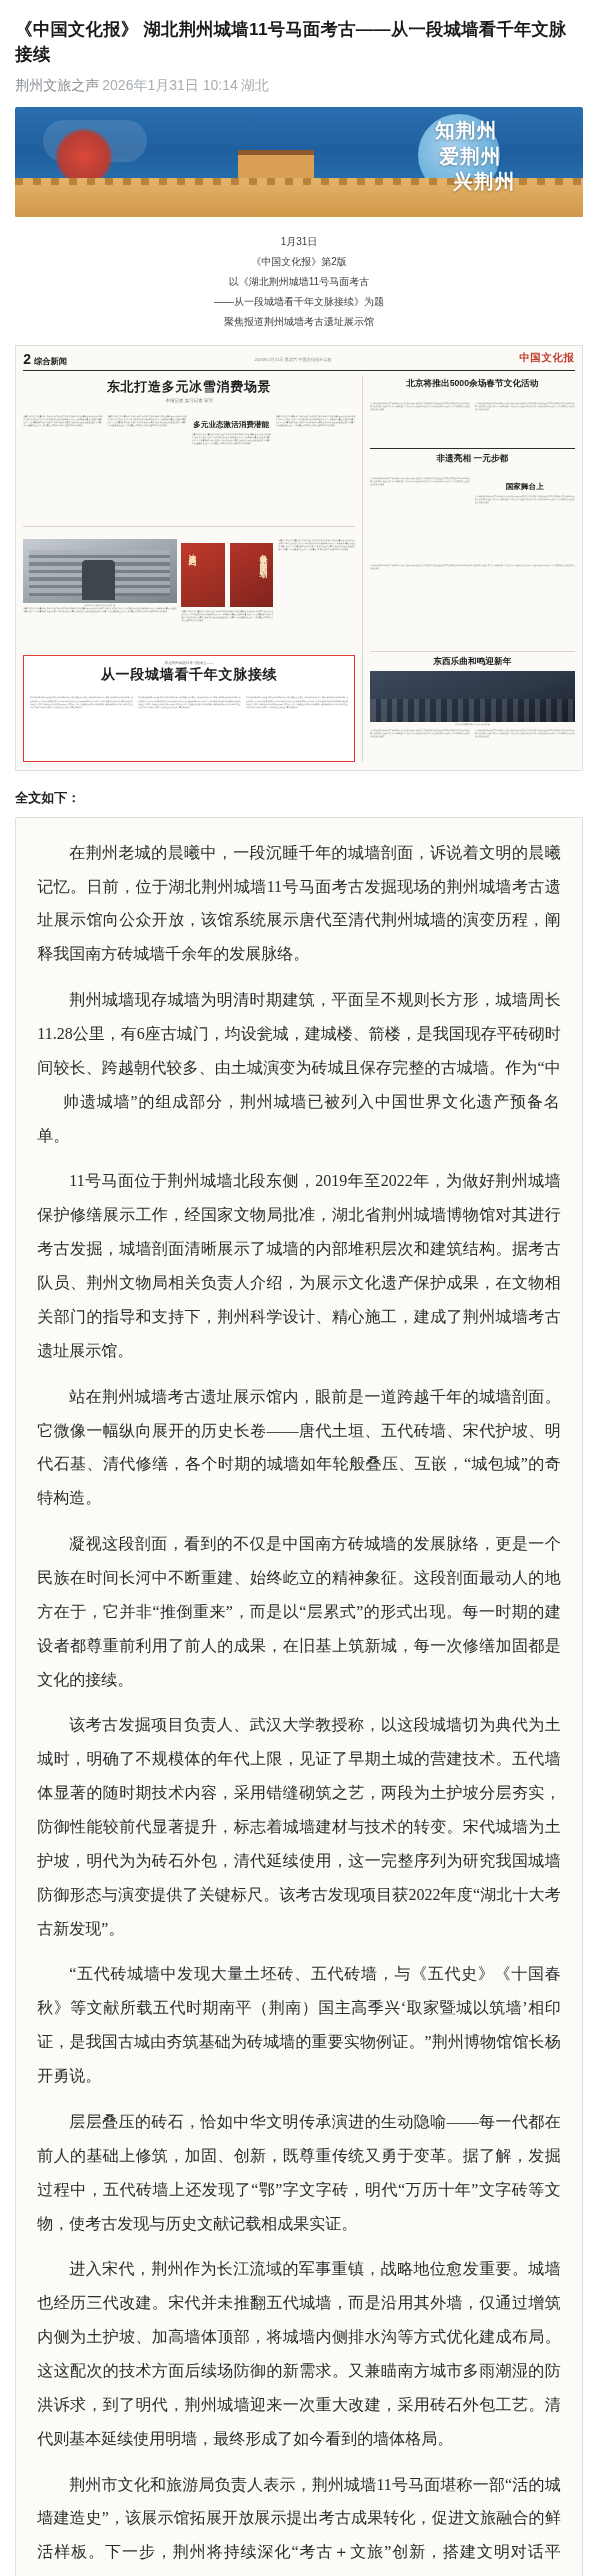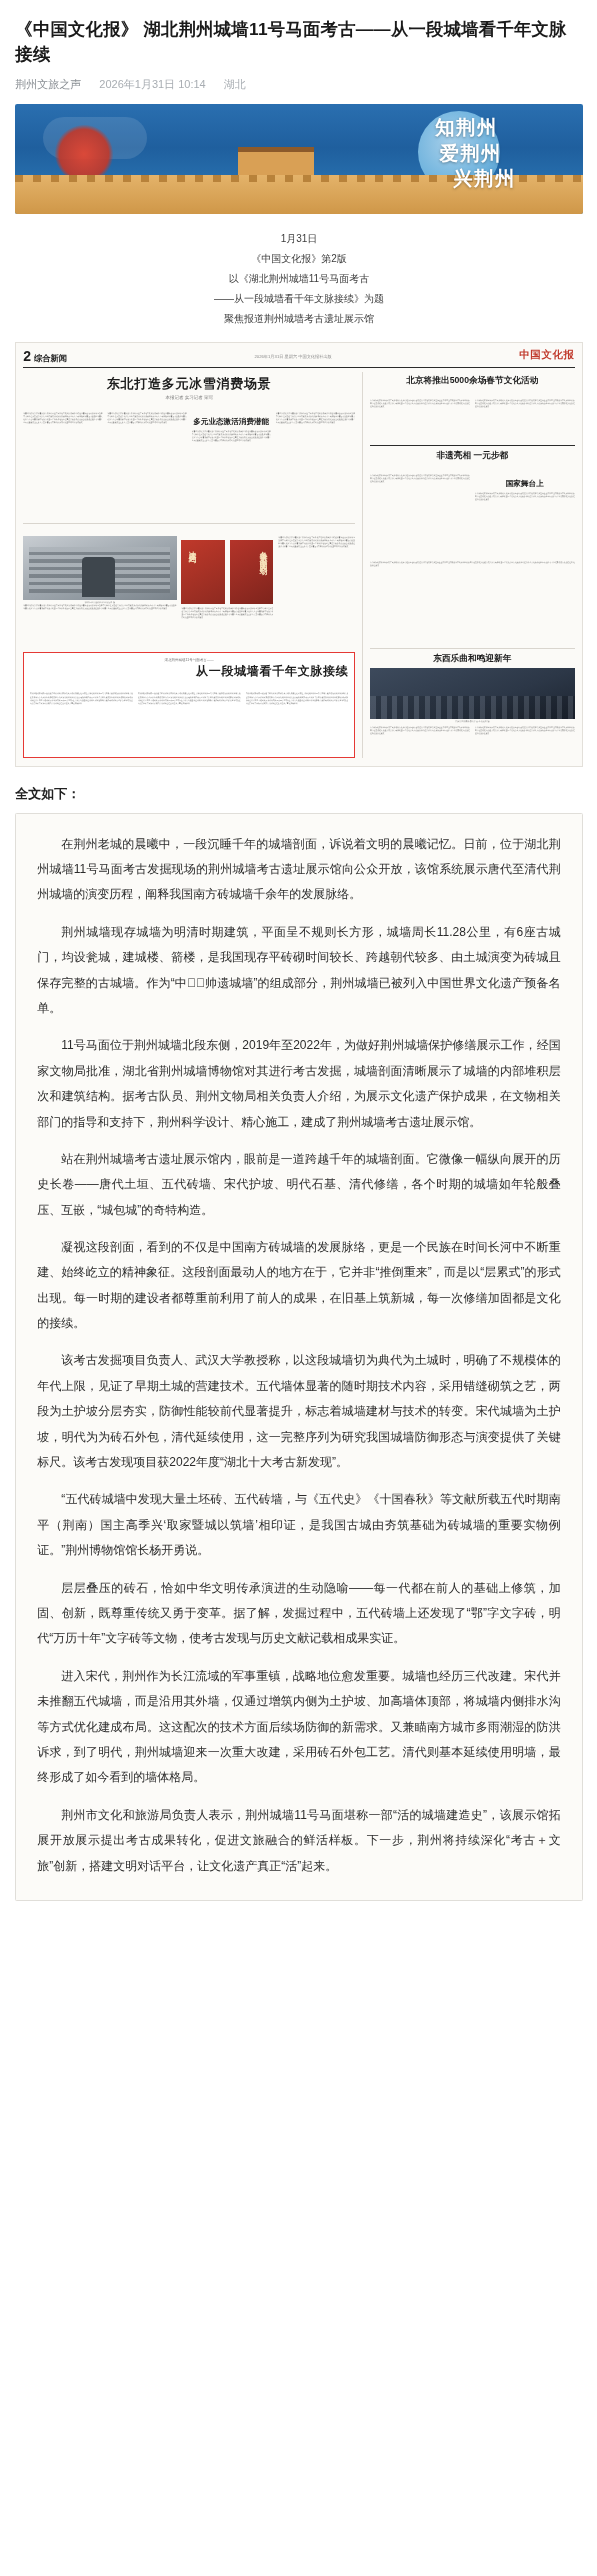--- a/index.html
+++ b/index.html
@@ -17,22 +17,22 @@
     font-size: 17.3px;
     font-weight: bold;
     line-height: 1.45;
     color: #1a1a1a;
     letter-spacing: 0.3px;
     margin: 4.2px 0 9.7px 0;
   }
   .byline {
     display: flex;
     align-items: center;
-    gap: 18px;
-    font-size: 11px;
+    gap: 3px;
+    font-size: 14px;
     color: #9aa0a6;
     margin-bottom: 12.5px;
   }
   .byline .src { color: #8a8f94; }
   .byline .date { color: #a8adb2; }
   .byline .loc { color: #a8adb2; }
 
   
   .banner {
     position: relative;
@@ -171,44 +171,45 @@
 
   
   .highlight {
     border: 1.4px solid #e53935;
     padding: 4.9px 5.5px 6.2px 5.5px;
     margin-top: 5.5px;
     background: #fff;
   }
   .highlight .kicker { font-size: 3.5px; color:#6f6f6f; text-align:center; margin-bottom:1.4px; }
   .highlight .h-title {
-    text-align:right; font-weight:bold; font-size: 12px; color:#1d1d1d;
+    text-align:center; font-weight:bold; font-size: 14px; color:#1d1d1d;
     letter-spacing:0.7px; margin: 1.4px 0 3.5px 0;
   }
 
   
   .fulltext-label {
     margin: 18px 0 9.7px 0;
     font-size: 13px;
     font-weight: bold;
     color: #222;
   }
   .article {
     border: 0.7px solid #e0ded9;
     background: #fcfbf8;
     padding: 18px 21px 21px 21px;
     border-radius: 1.4px;
   }
   .article p {
-    font-size: 12px;
+    font-size: 16px;
     line-height: 2.12;
     color: #2b2b2b;
     margin: 0 0 11.8px 0;
     text-indent: 2em;
     text-align: justify;
+    font-family: Liberation Serif, serif;
   }
   .article p:last-child { margin-bottom: 0; }
 </style>
 </head>
 <body>
 
 <div class="page">
 
   <h1 class="headline">《中国文化报》 湖北荆州城墙11号马面考古——从一段城墙看千年文脉接续</h1>
   <div class="byline">

